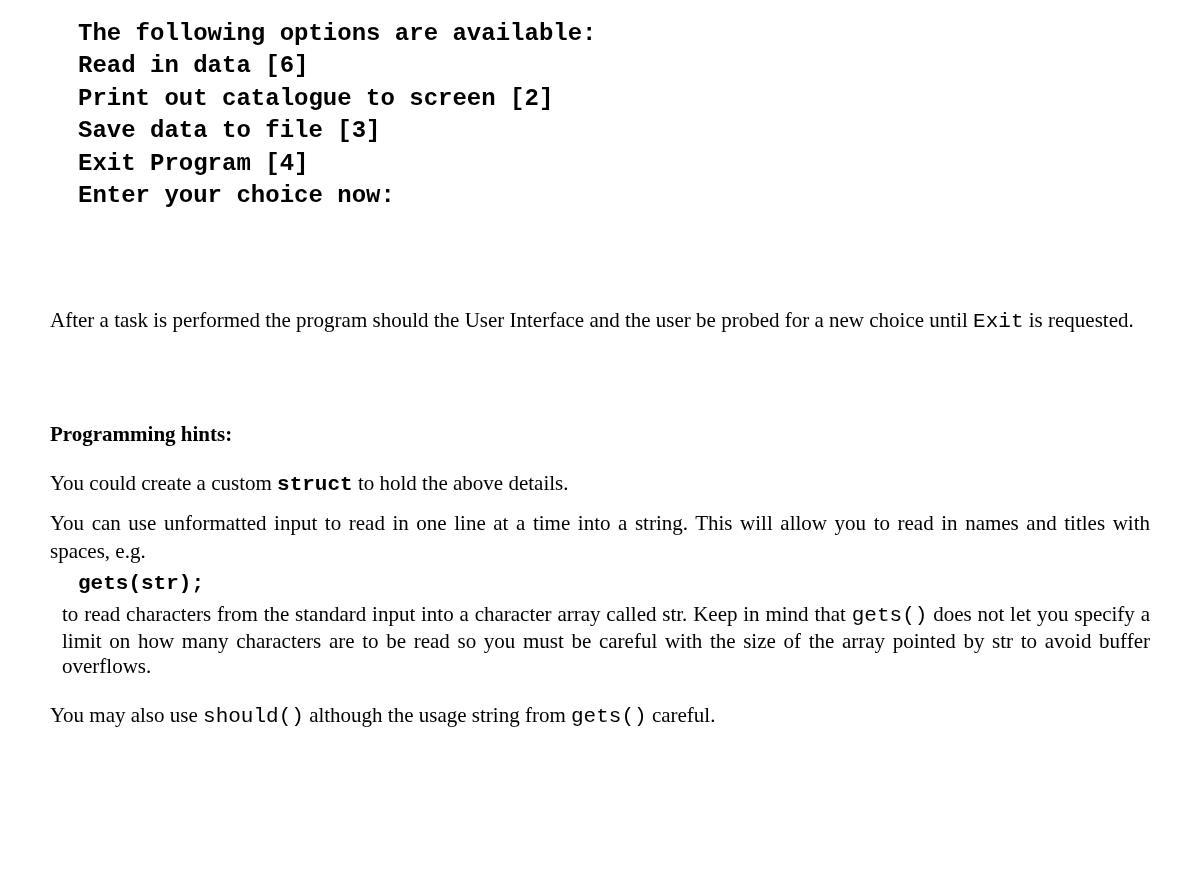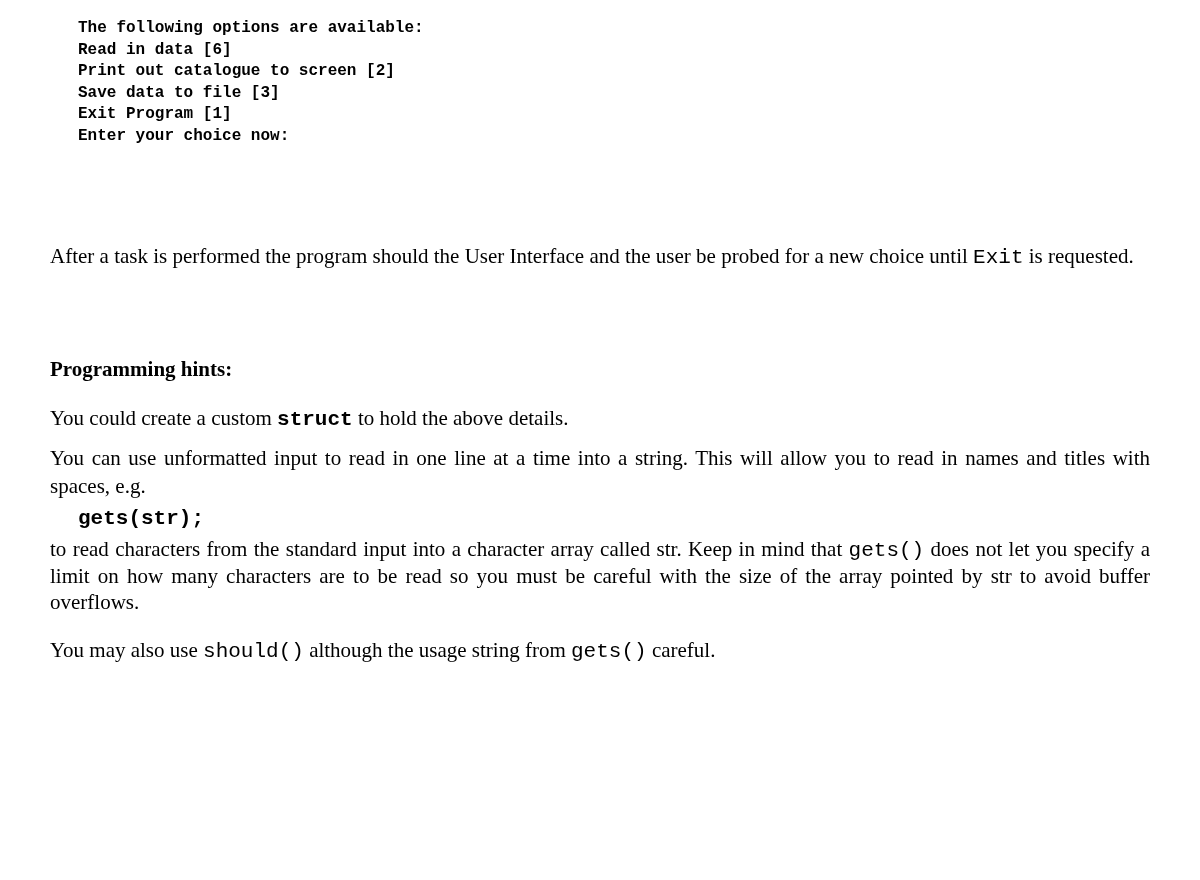--- a/index.html
+++ b/index.html
@@ -17,21 +17,21 @@
     .bold {
       font-weight: bold;
     }
     .ital {
     }
     .menu-block {
       margin-left: 28px;
       margin-bottom: 95px;
       font-weight: bold;
       font-family: "Courier New", Courier, monospace;
-      font-size: 16px;
+      font-size: 24px;
       line-height: 1.35;
     }
     .para {
       margin-bottom: 85px;
     }
     .para2 {
       margin-bottom: 12px;
     }
     .heading {
       font-weight: bold;
@@ -50,39 +50,39 @@
     }
   </style>
 </head>
 <body>
 
 <div class="menu-block">
   <div>The following options are available:</div>
   <div>Read in data [6]</div>
   <div>Print out catalogue to screen [2]</div>
   <div>Save data to file [3]</div>
-  <div>Exit Program [1]</div>
+  <div>Exit Program [4]</div>
   <div>Enter your choice now:</div>
 </div>
 
 <div class="para">
   <span>After a task is performed the program should the User Interface and the user be probed for a new choice until </span><span class="mono">Exit</span><span> is requested.</span>
 </div>
 
 <div class="heading">Programming hints:</div>
 
 <div class="para2">
   <span>You could create a custom </span><span class="mono bold">struct</span><span> to hold the above details.</span>
 </div>
 
 <div class="justify">You can use unformatted input to read in one line at a time into a string. This will allow you to read in names and titles with spaces, e.g.</div>
 
 <div class="code-line mono bold">
   <span>gets(</span><span class="ital">str</span><span>);</span>
 </div>
 
-<div class="justify tight" style="margin-bottom:22px;">
+<div class="justify tight" style="margin-bottom:22px;margin-left:12px;">
   <span>to read characters from the standard input into a character array called </span><span class="ital">str</span><span>. Keep in mind that </span><span class="mono">gets()</span><span> does not let you specify a limit on how many characters are to be read so you must be careful with the size of the array pointed by </span><span class="ital">str</span><span> to avoid buffer overflows.</span>
 </div>
 
 <div>
   <span>You may also use </span><span class="mono">should()</span><span> although the usage string from </span><span class="mono">gets()</span><span> careful.</span>
 </div>
 
 </body></html>

